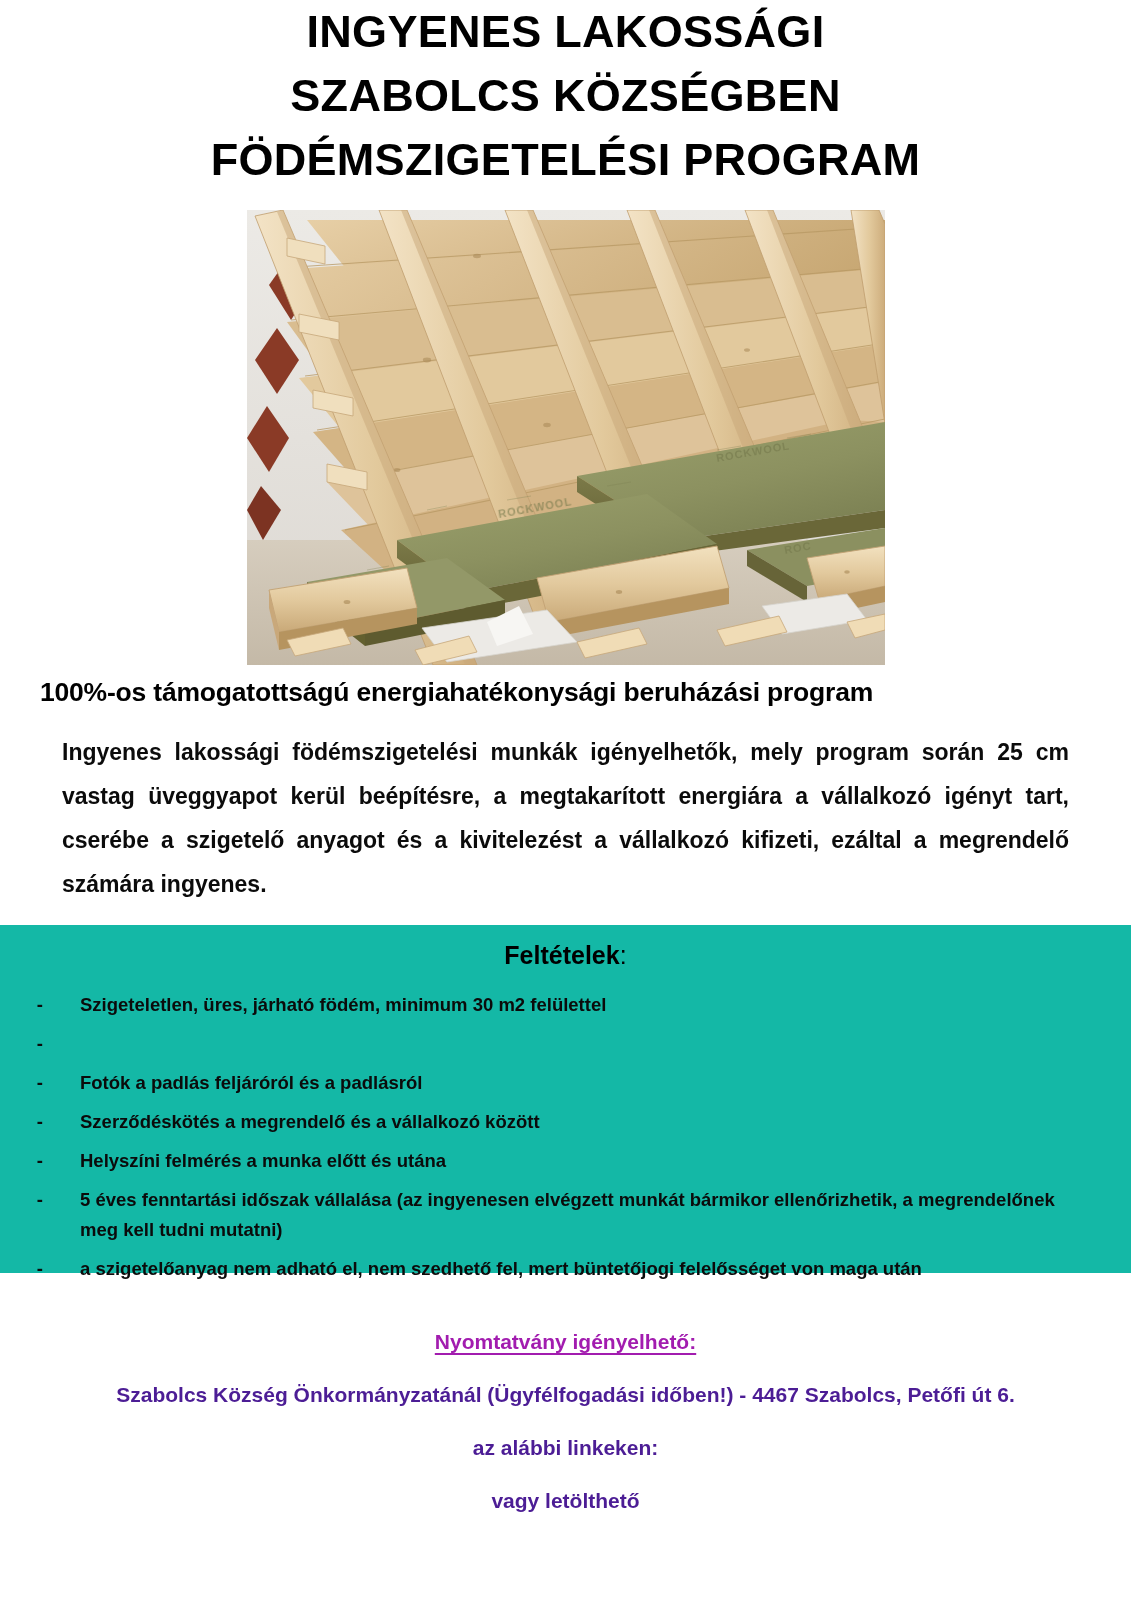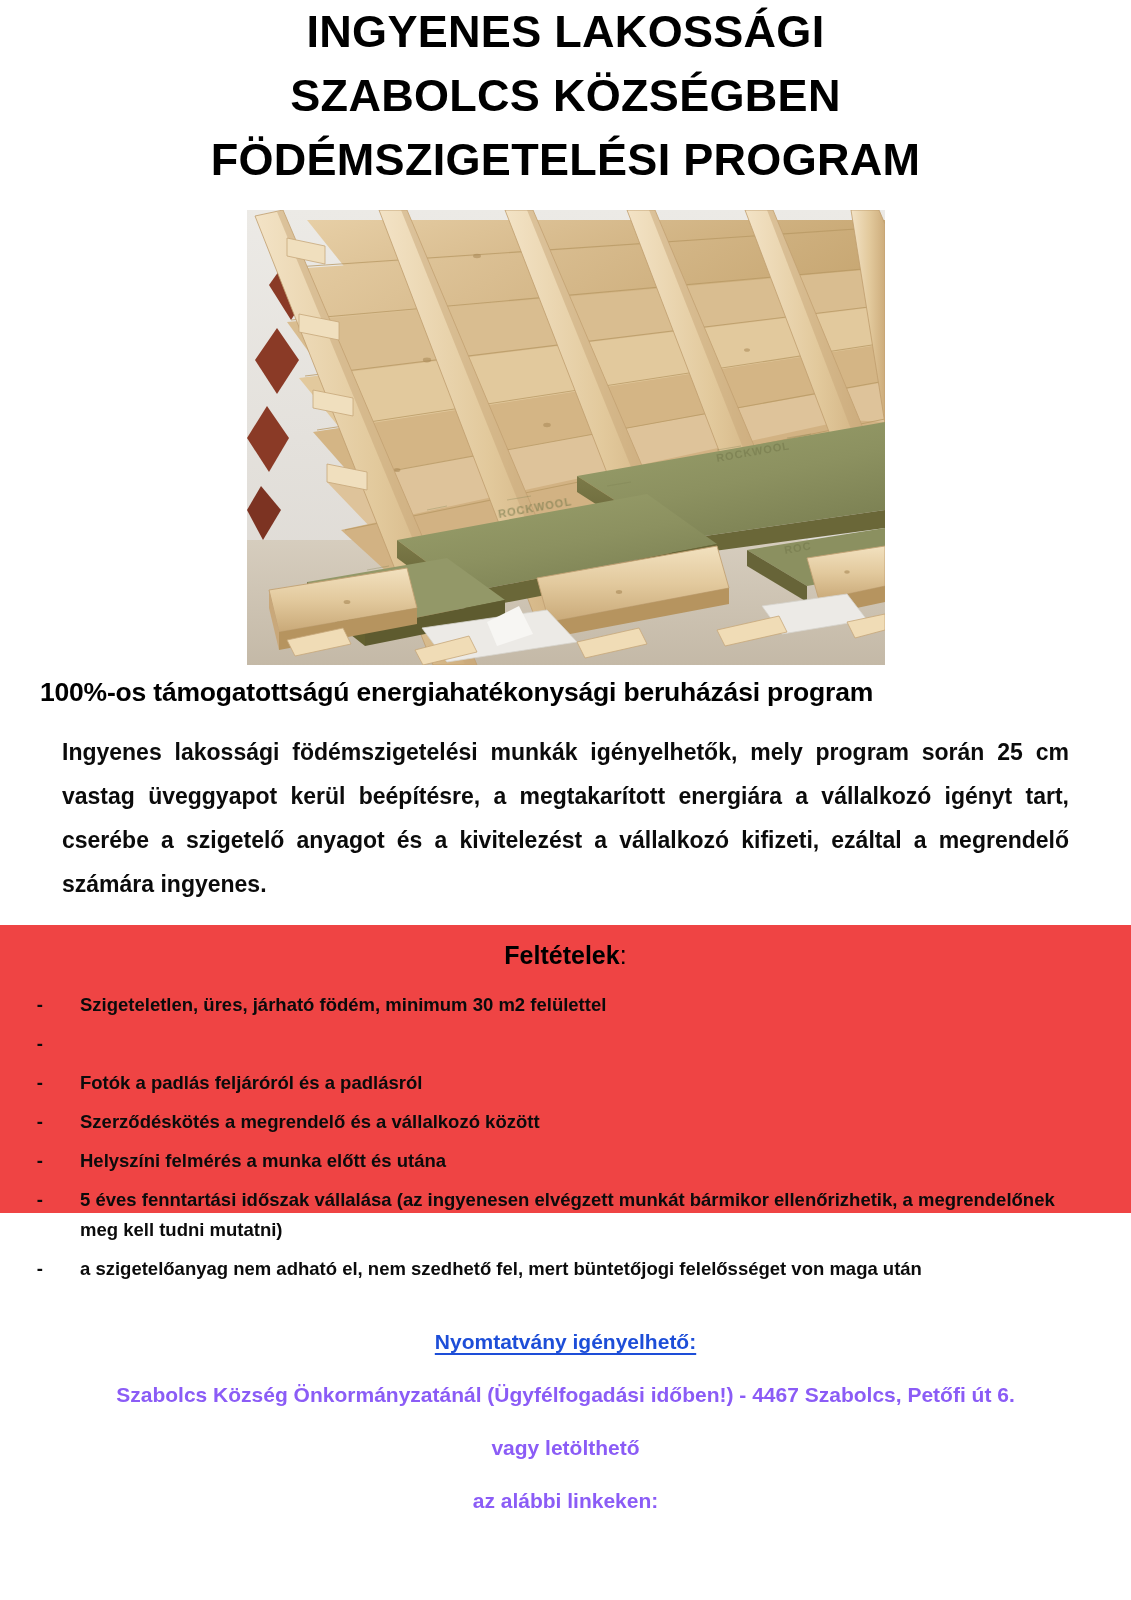--- a/index.html
+++ b/index.html
@@ -63,22 +63,22 @@
     text-align: justify;
     color: #0b0b0b;
   }
 
   
   .conditions {
     position: absolute;
     left: 0;
     top: 925px;
     width: 1131px;
-    height: 288px;
-    background: #ef4444;
+    height: 348px;
+    background: #14b8a6;
     box-sizing: border-box;
   }
   .cond-title {
     text-align: center;
     font-size: 25px;
     padding-top: 16px;
     color: #000;
   }
   .cond-title .strong { font-weight: bold; }
   .cond-title .colon { font-weight: normal; }
@@ -112,27 +112,27 @@
     left: 0;
     top: 1330px;
     width: 1131px;
     text-align: center;
   }
   .foot-head {
     font-size: 21px;
     font-weight: bold;
     text-decoration: underline;
     text-underline-offset: 4px;
-    color: #1d4ed8;
+    color: #a21caf;
   }
   .foot-line {
     font-size: 21px;
     font-weight: bold;
     margin-top: 29px;
-    color: #8b5cf6;
+    color: #4c1d95;
   }
 </style>
 </head>
 <body>
 
 <div class="title-block">
   <div class="title-line">INGYENES LAKOSSÁGI</div>
   <div class="title-line">SZABOLCS KÖZSÉGBEN</div>
   <div class="title-line">FÖDÉMSZIGETELÉSI PROGRAM</div>
 </div>
@@ -350,15 +350,15 @@
     <li class="cond-item">
       <span class="cond-dash">-</span>
       <span class="cond-text">a szigetelőanyag nem adható el, nem szedhető fel, mert büntetőjogi felelősséget von maga után</span>
     </li>
   </ul>
 </section>
 
 <footer class="footer">
   <div class="foot-head">Nyomtatvány igényelhető:</div>
   <div class="foot-line">Szabolcs Község Önkormányzatánál (Ügyfélfogadási időben!) - 4467 Szabolcs, Petőfi út 6.</div>
+  <div class="foot-line">az alábbi linkeken:</div>
   <div class="foot-line">vagy letölthető</div>
-  <div class="foot-line">az alábbi linkeken:</div>
 </footer>
 
 </body></html>

